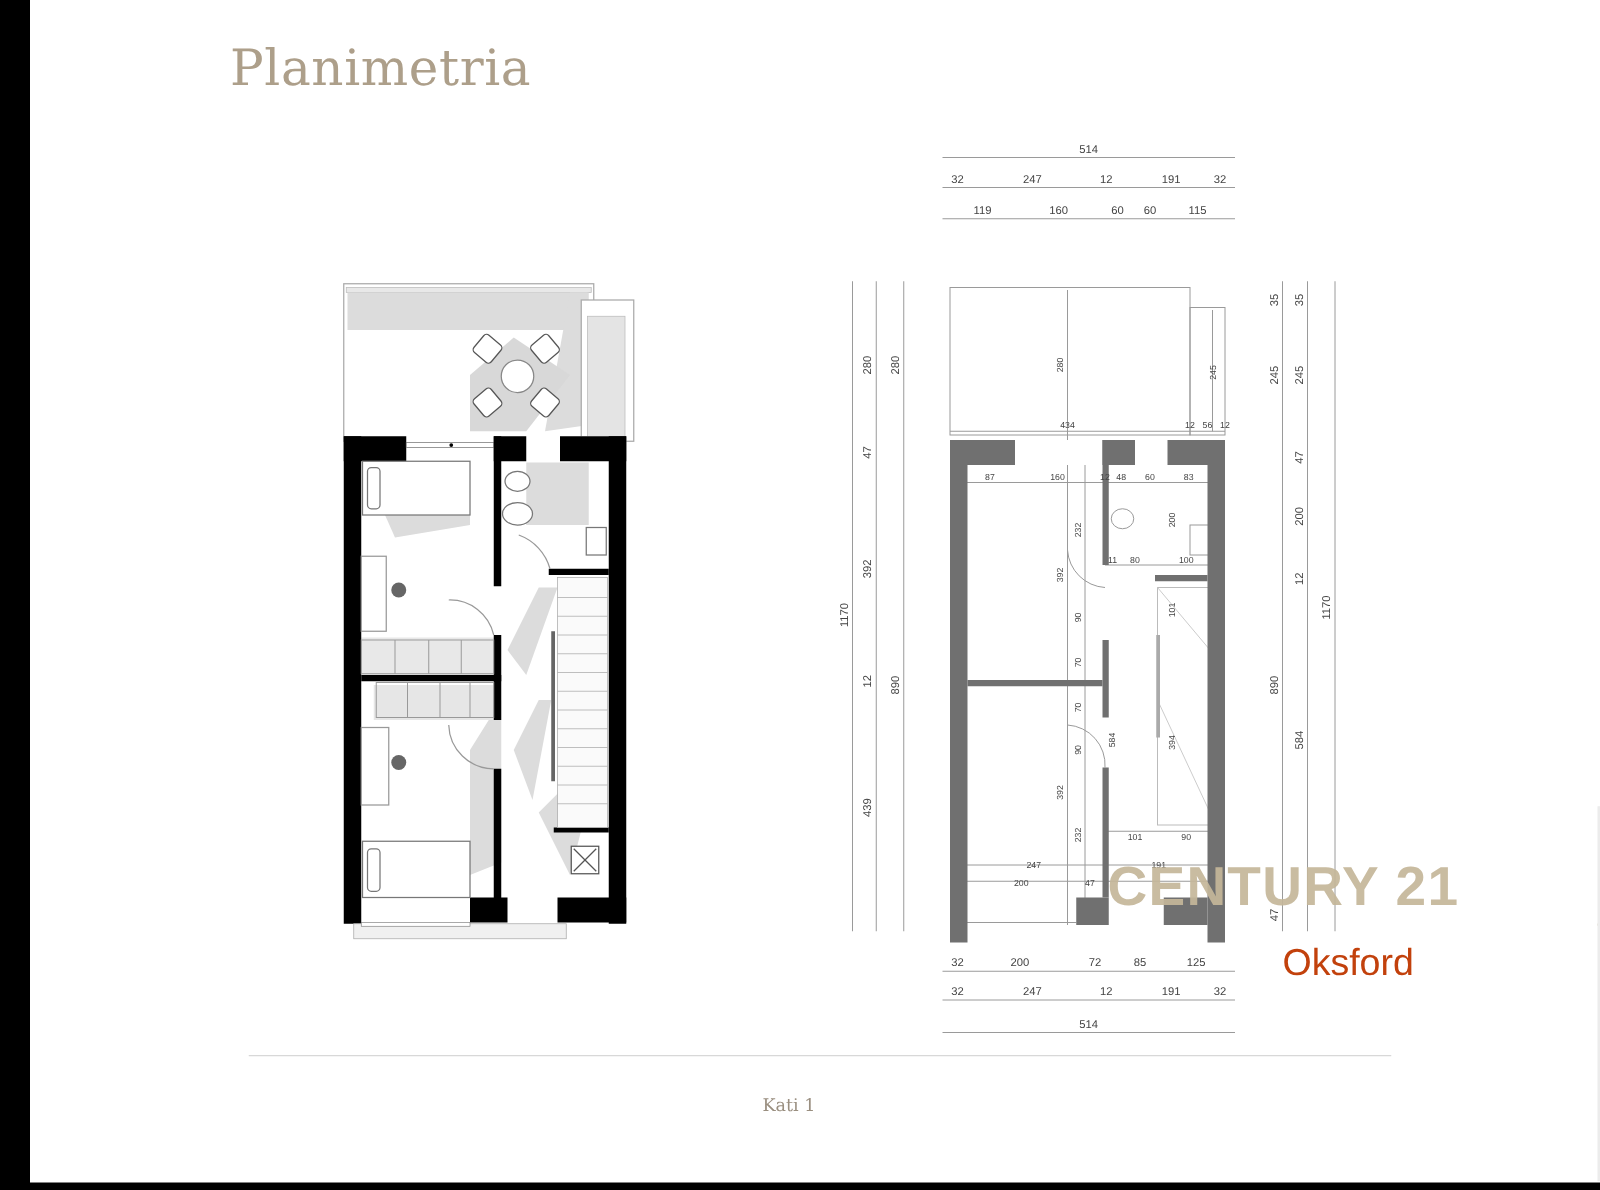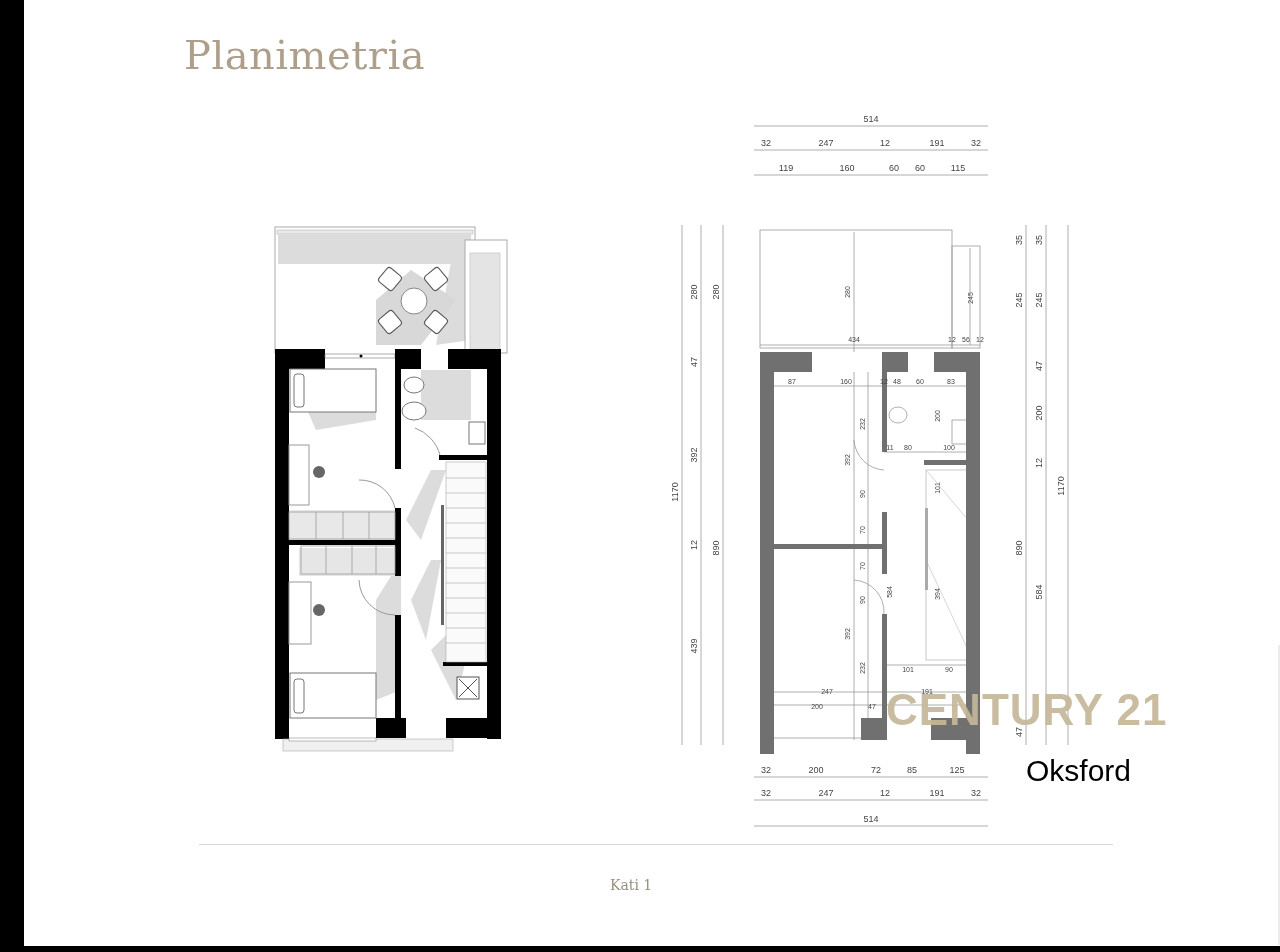--- a/index.html
+++ b/index.html
@@ -5,21 +5,21 @@
   html,body{margin:0;padding:0;}
   body{width:1280px;height:952px;background:#000;position:relative;overflow:hidden;font-family:"Liberation Sans",sans-serif;}
   .page{position:absolute;left:24px;top:0;width:1264px;height:946px;background:#fff;}
   .title{position:absolute;left:160px;top:32px;font-family:"DejaVu Serif",serif;font-size:40px;color:#ad9f8a;letter-spacing:0.5px;font-weight:normal;}
   .footer-rule{position:absolute;left:175px;top:844px;width:914px;height:1px;background:#d8d8d8;}
   .floor-label{position:absolute;left:586px;top:877px;font-family:"DejaVu Serif",serif;font-size:14px;color:#9a8f80;}
   .plan{position:absolute;left:0;top:0;}
   .dim{font-family:"Liberation Sans",sans-serif;font-size:9px;fill:#444;}
   .brand{position:absolute;left:862px;top:688px;font-family:"Liberation Sans",sans-serif;font-weight:bold;font-size:44px;color:#c5b79a;opacity:0.92;letter-spacing:1px;line-height:1;}
   .brand-reg{position:absolute;left:1254px;top:735px;font-size:10px;color:#b5a888;}
-  .brand-sub{position:absolute;left:1002px;top:756px;font-family:"Liberation Sans",sans-serif;font-size:30px;color:#000000;line-height:1;}
+  .brand-sub{position:absolute;left:1002px;top:756px;font-family:"Liberation Sans",sans-serif;font-size:30px;color:#c2410c;line-height:1;}
   .scrollbar{position:absolute;left:1254px;top:645px;width:10px;height:300px;background:#ececec;}
 </style>
 </head>
 <body>
 
 <div class="page">
   <div class="title">Planimetria</div>
 
   <svg class="plan" width="1264" height="946" viewBox="8 0 1264 946">
 

